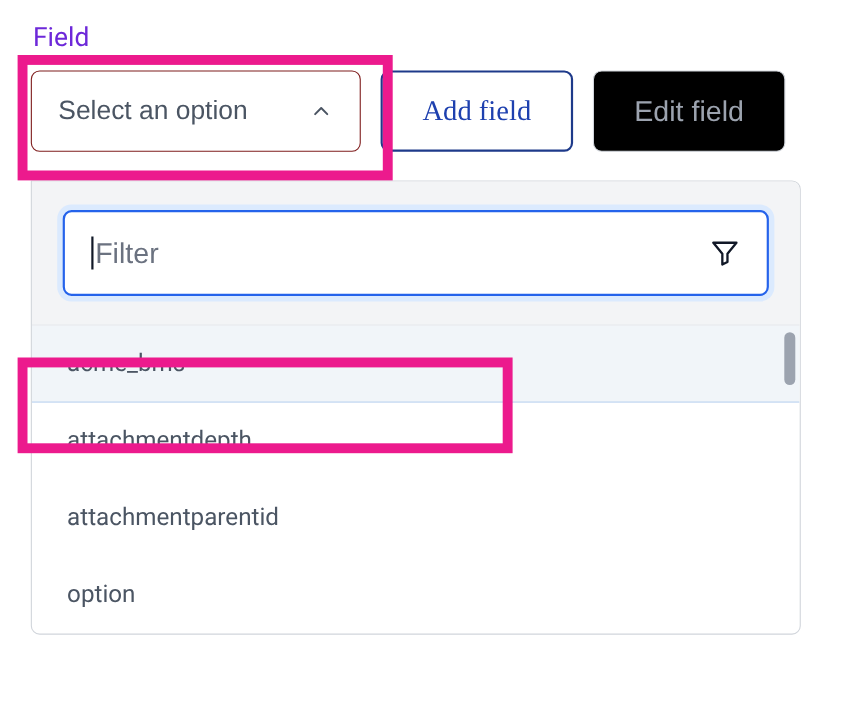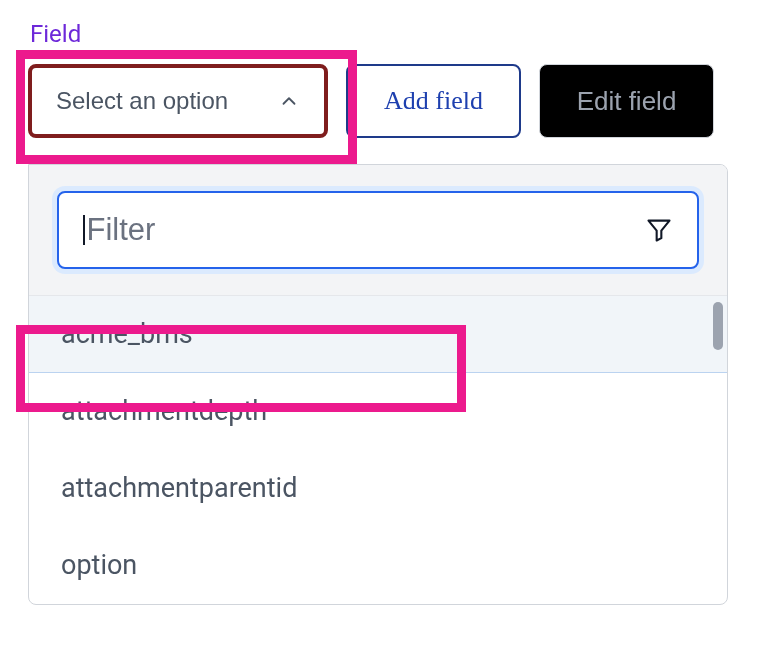--- a/index.html
+++ b/index.html
@@ -48,21 +48,21 @@
       top: 325px;
       left: 16px;
       width: 450px;
       height: 87px;
     }
     .select-button {
       display: flex;
       align-items: center;
       justify-content: space-between;
       background: #ffffff;
-      border: 4px solid #7f1d1d;
+      border: 1px solid #7f1d1d;
       border-radius: 8px;
       padding: 18px 24px;
       font-size: 24px;
       color: #4b5563;
       cursor: pointer;
       width: 300px;
       height: 74px;
     }
     .chevron-up {
       width: 22px;
@@ -118,41 +118,41 @@
       border-radius: 8px;
       box-shadow: 0 0 0 5px #dbeafe;
       display: flex;
       align-items: center;
       padding: 0 24px;
       height: 78px;
     }
     .filter-input {
       border: none;
       outline: none;
-      font-size: 31px;
+      font-size: 26px;
       color: #374151;
       flex: 1;
       background: transparent;
     }
     .filter-input::placeholder {
       color: #6b7280;
     }
     .filter-icon {
       width: 28px;
       height: 28px;
       flex-shrink: 0;
     }
     .options-list {
       position: relative;
       max-height: 320px;
       overflow-y: hidden;
     }
     .option-item {
       padding: 22px 32px;
-      font-size: 27px;
+      font-size: 22px;
       color: #4b5563;
       cursor: pointer;
       border-bottom: 1px solid transparent;
     }
     .option-item.highlighted {
       background: #f1f5f9;
       border-bottom: 1px solid #bbd3f0;
     }
     .scrollbar-thumb {
       position: absolute;

